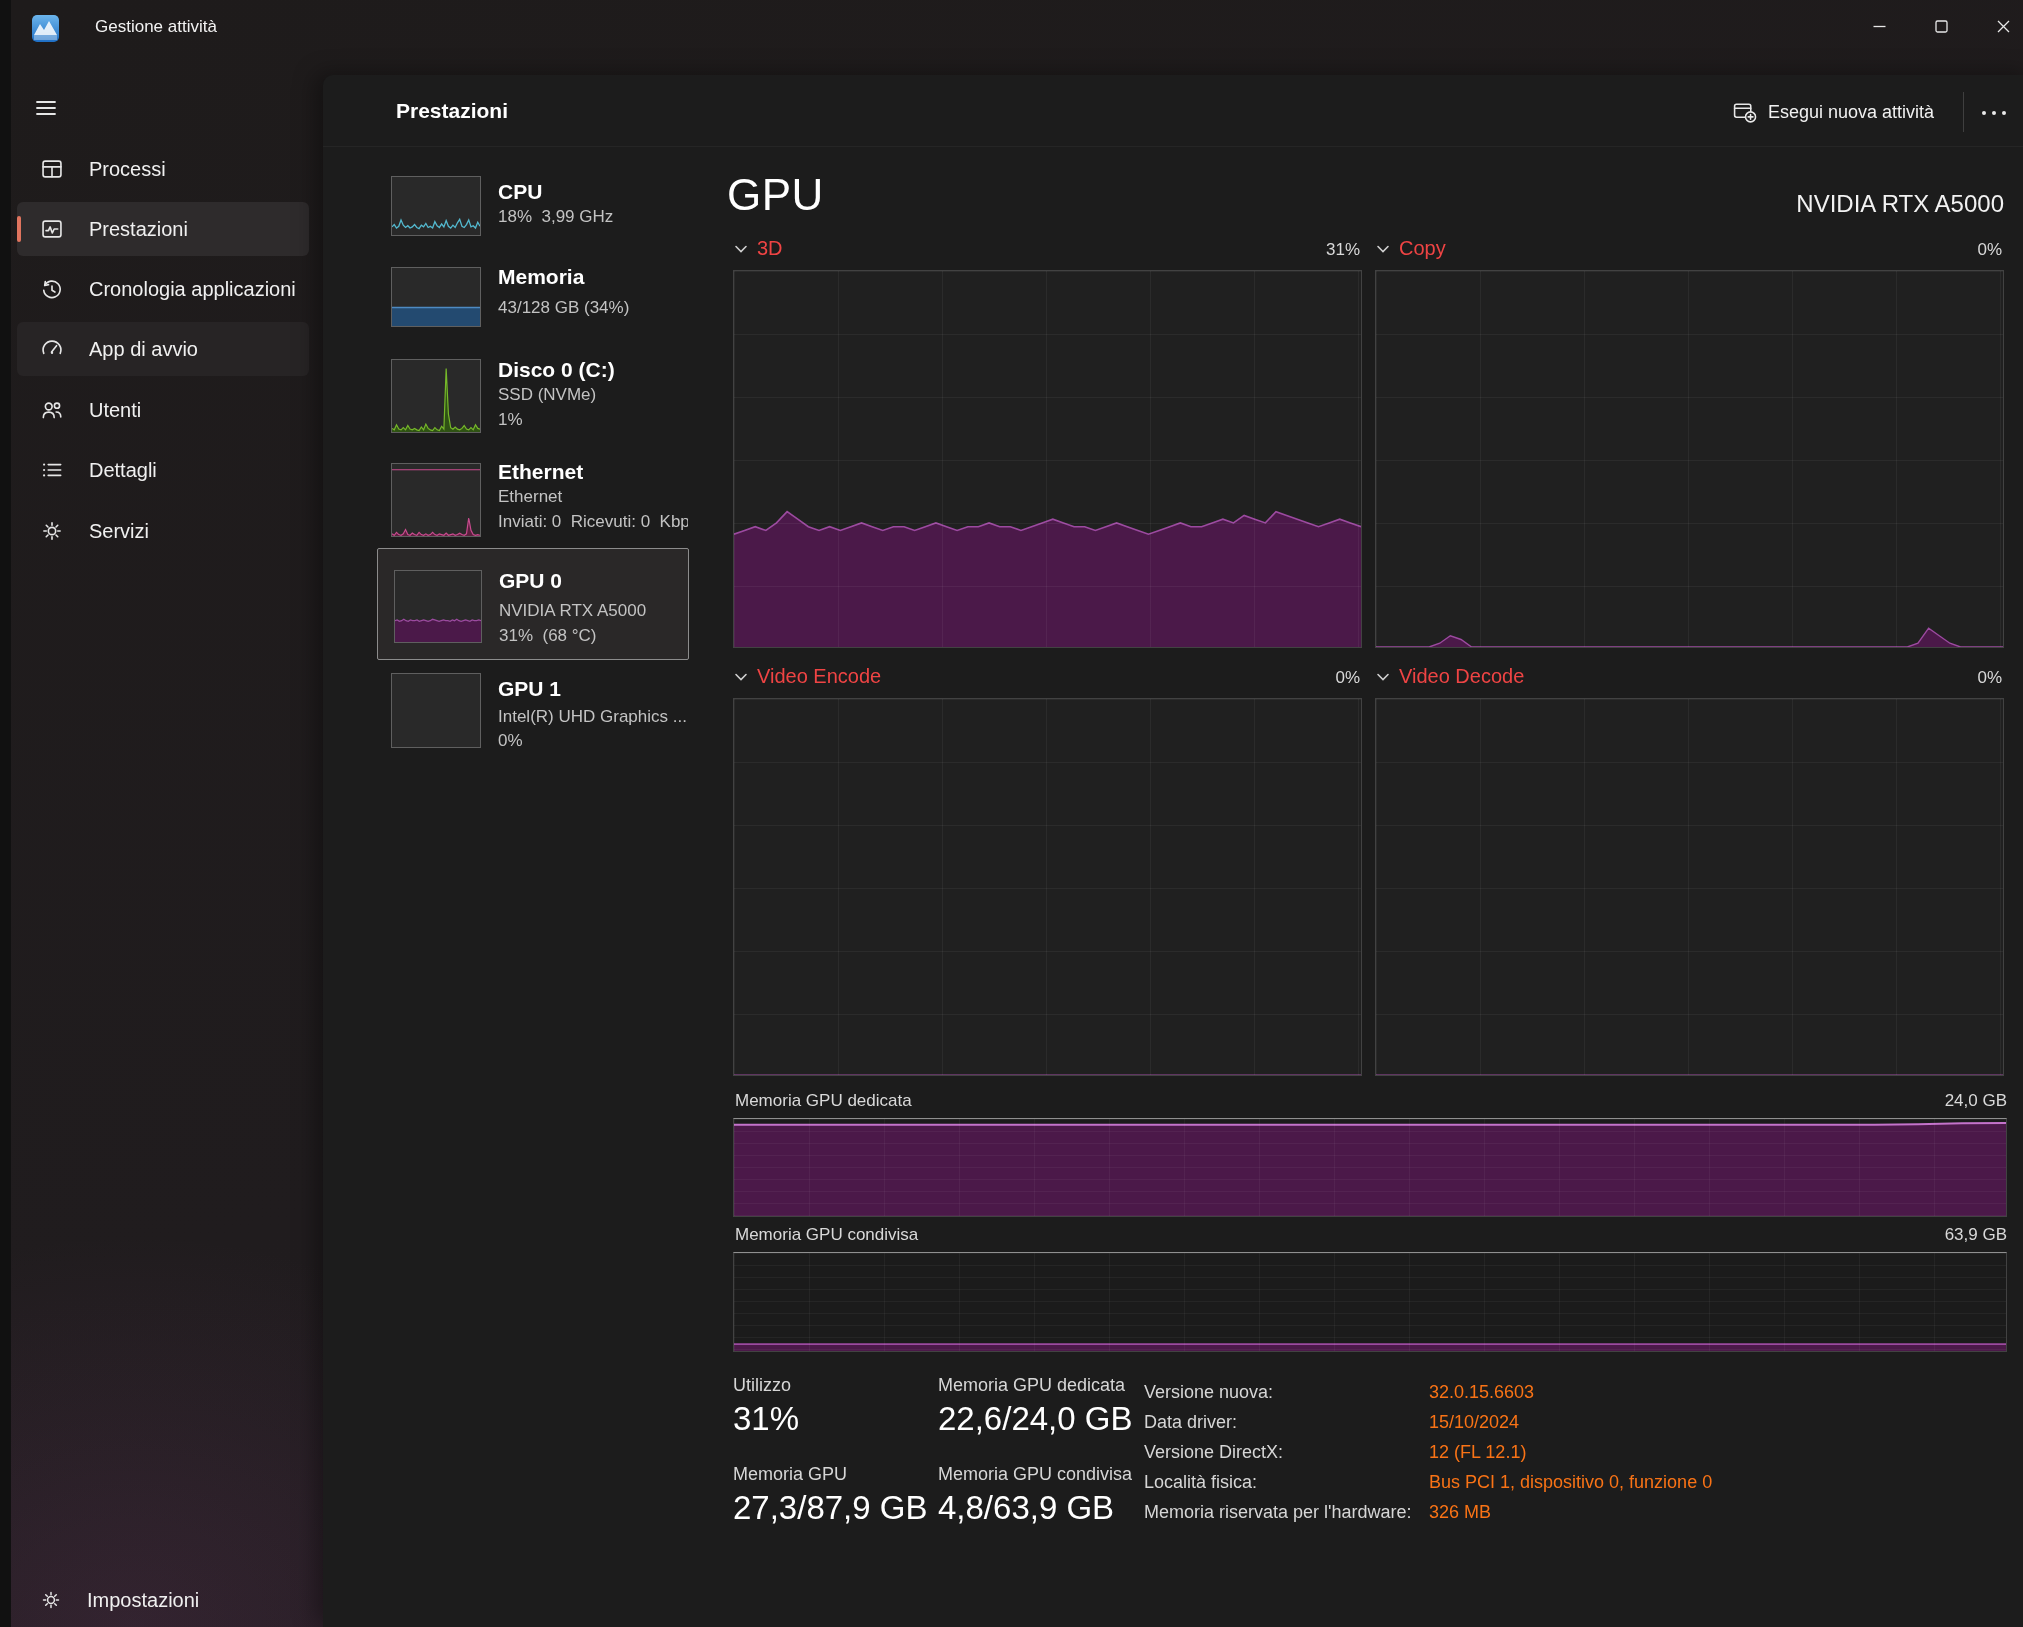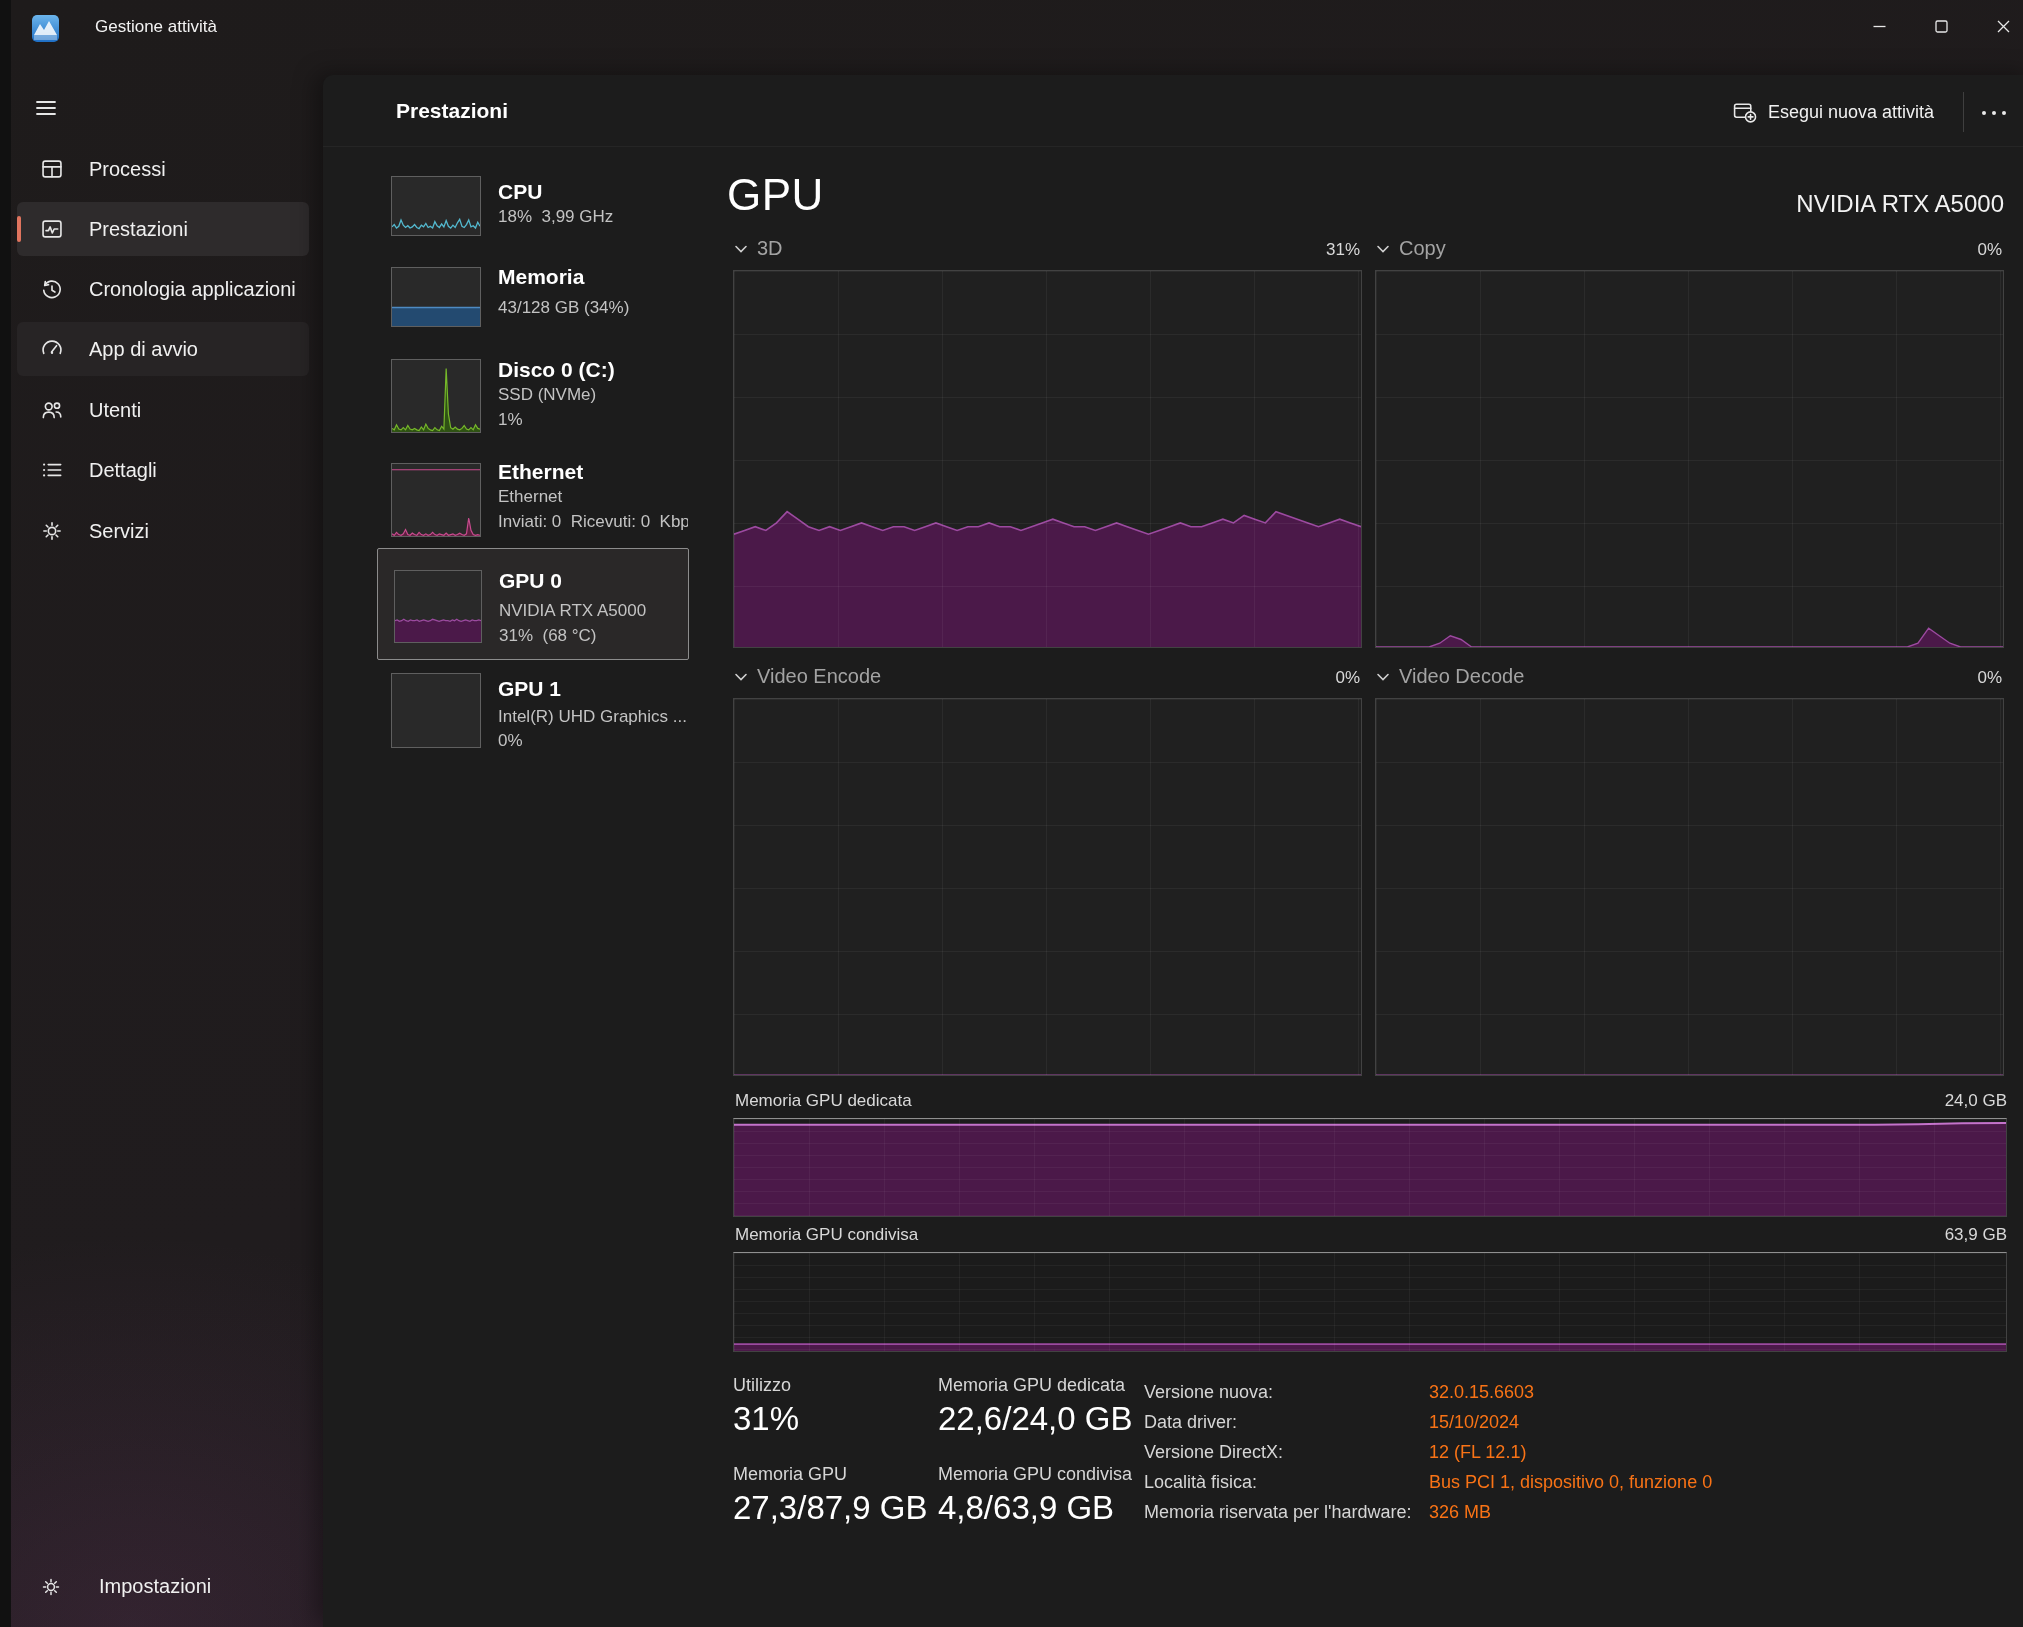--- a/index.html
+++ b/index.html
@@ -41,21 +41,21 @@
   .entry{position:absolute;left:60px;width:312px;}
   .thumb{position:absolute;left:8px;top:6px;background:#292929;border:1px solid #5f5f5f;box-sizing:border-box;overflow:hidden}
   .entry-title{position:absolute;left:115px;font-size:21px;font-weight:600;color:#fff;white-space:pre}
   .entry-sub{position:absolute;left:115px;font-size:17px;color:#c3c3c3;white-space:pre}
   .gpu0-card{position:absolute;left:54px;top:473px;width:312px;height:112px;background:#2a2828;border:1px solid #8c8c8c;border-radius:2px;box-sizing:border-box}
   
   .gpu-title{position:absolute;left:404px;top:95px;font-size:44px;font-weight:300;letter-spacing:0.5px;color:#fff}
   .device-name{position:absolute;right:30px;top:115px;font-size:24px;color:#f2f2f2}
   .engine-cell{position:absolute;width:629px}
   .engine-head{position:relative;height:30px}
-  .engine-name{position:absolute;left:24px;top:2px;font-size:20px;color:#a3a3a3;white-space:nowrap}
+  .engine-name{position:absolute;left:24px;top:2px;font-size:20px;color:#ef4444;white-space:nowrap}
   .engine-pct{position:absolute;right:2px;top:5px;font-size:17px;color:#d9d9d9}
   .chev{position:absolute;left:-2px;top:4px;width:20px;height:20px}
   .chart{position:relative;box-sizing:border-box;border:1px solid #424242;background:#202020;overflow:hidden}
   .engine-chart{width:629px;height:378px;margin-top:5px}
   .chart-series{position:absolute;inset:0}
   .chart-grid{position:absolute;inset:0;pointer-events:none;
     background-image:
       repeating-linear-gradient(to right, rgba(255,255,255,0.05) 0 1px, transparent 1px 104px),
       repeating-linear-gradient(to bottom, rgba(255,255,255,0.05) 0 1px, transparent 1px 63px);}
   .mem-label-row{position:absolute;left:410px;width:1274px;height:24px}
@@ -66,21 +66,21 @@
       repeating-linear-gradient(to right, rgba(255,255,255,0.045) 0 1px, transparent 1px 75px),
       repeating-linear-gradient(to bottom, rgba(255,255,255,0.045) 0 1px, transparent 1px 12px);}
   
   .stat-label{font-size:18px;color:#d6d6d6;margin-bottom:4px}
   .stat-value{font-size:33px;font-weight:300;color:#fff;margin-bottom:26px;white-space:nowrap}
   .stats-col{position:absolute;top:1300px}
   .detail-row{display:flex;line-height:30px;font-size:18px}
   .detail-label{width:285px;color:#d6d6d6;white-space:nowrap}
   .detail-value{color:#f97316;white-space:nowrap}
   
-  .settings-item{position:absolute;left:6px;top:1575px;width:292px;height:50px;border-radius:6px;display:flex;align-items:flex-start;gap:36px;padding-left:22px;box-sizing:border-box}
+  .settings-item{position:absolute;left:6px;top:1575px;width:292px;height:50px;border-radius:6px;display:flex;align-items:center;gap:24px;padding-left:22px;box-sizing:border-box}
   .settings-item .lbl{font-size:20px;color:#f0f0f0}
 </style>
 </head>
 <body>
 
 <div class="app" style="--accent:#e0745e">
 
   <div class="titlebar">
     <div class="app-icon">
       <svg width="27" height="27" viewBox="0 0 27 27">

